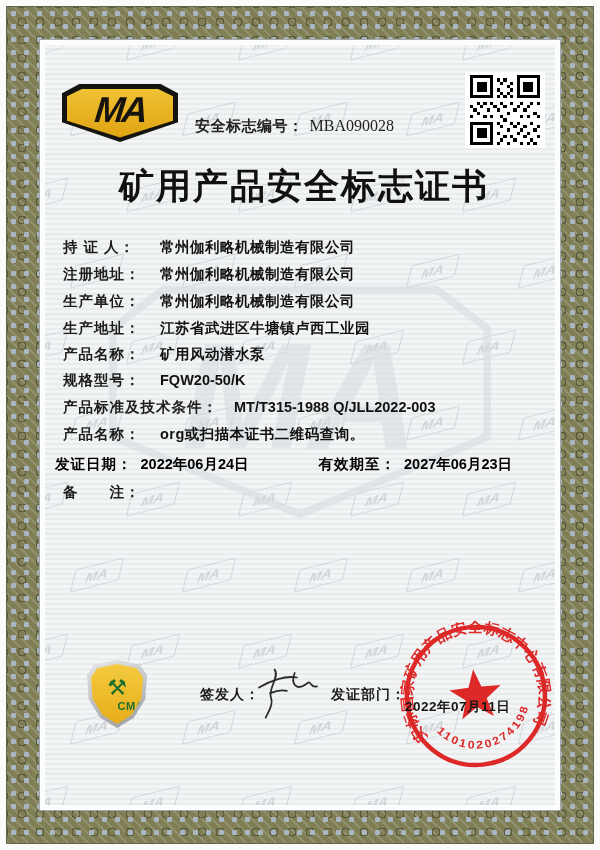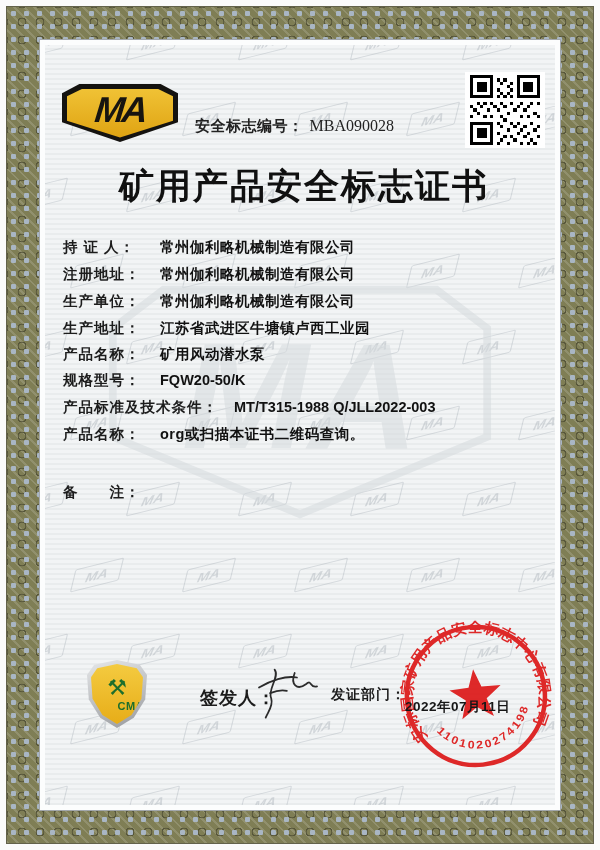--- a/index.html
+++ b/index.html
@@ -60,21 +60,21 @@
   
   .cmac{position:absolute;left:42px;top:615px;width:60px;height:68px;
     background:linear-gradient(160deg,#e6e8ea,#97999d);
     clip-path:polygon(50% 0,88% 7%,100% 22%,97% 58%,78% 85%,50% 100%,22% 85%,3% 58%,0 22%,12% 7%);
     display:flex;align-items:center;justify-content:center;}
   .cmac .in{width:52px;height:60px;background:linear-gradient(#f4cb40,#e7ad18);
     clip-path:polygon(50% 0,88% 7%,100% 22%,97% 58%,78% 85%,50% 100%,22% 85%,3% 58%,0 22%,12% 7%);
     display:flex;flex-direction:column;align-items:center;justify-content:center;gap:0;}
   .cmac .emb{font-size:22px;line-height:24px;color:#1d6e2c;}
   .cmac .txt{font:800 11px "Liberation Sans",sans-serif;color:#1d6e2c;letter-spacing:.5px;margin-left:36px;}
-  .siglab{position:absolute;left:155px;top:641px;font-size:18px;font-weight:700;color:#1c1c1c;letter-spacing:1px;}
+  .siglab{position:absolute;left:155px;top:641px;font-size:14px;font-weight:700;color:#1c1c1c;letter-spacing:1px;}
   .deptlab{position:absolute;left:286px;top:641px;font-size:14px;font-weight:700;color:#1c1c1c;letter-spacing:1px;}
   .sig{position:absolute;left:207px;top:618px;width:72px;height:58px;}
   .stamp{position:absolute;left:351px;top:576px;width:160px;height:152px;transform:rotate(-6deg);opacity:.93;}
   .stampdate{position:absolute;left:360px;top:653px;font-size:13.5px;font-weight:800;color:#161616;letter-spacing:.5px;z-index:3;}
 </style>
 </head>
 <body>
 
 <div class="frame"></div>
 
@@ -198,20 +198,27 @@
     </div>
     <div class="row wide" style="top:353px">
       <span class="lab">产品标准及技术条件：</span>
       <span class="val mono">MT/T315-1988 Q/JLL2022-003</span>
     </div>
     <div class="row" style="top:380px">
       <span class="lab">产品名称：</span>
       <span class="val">org或扫描本证书二维码查询。</span>
     </div>
 
+    <div class="daterow">
+      <span class="lab">发证日期：</span>
+      <span class="val">2022年06月24日</span>
+      <span class="sp"></span>
+      <span class="lab">有效期至：</span>
+      <span class="val">2027年06月23日</span>
+    </div>
 
     <div class="row" style="top:438px">
       <span class="lab">备　　注：</span>
       <span class="val"></span>
     </div>
 
 
     <div class="cmac">
       <div class="in">
         <span class="emb">⚒</span>

